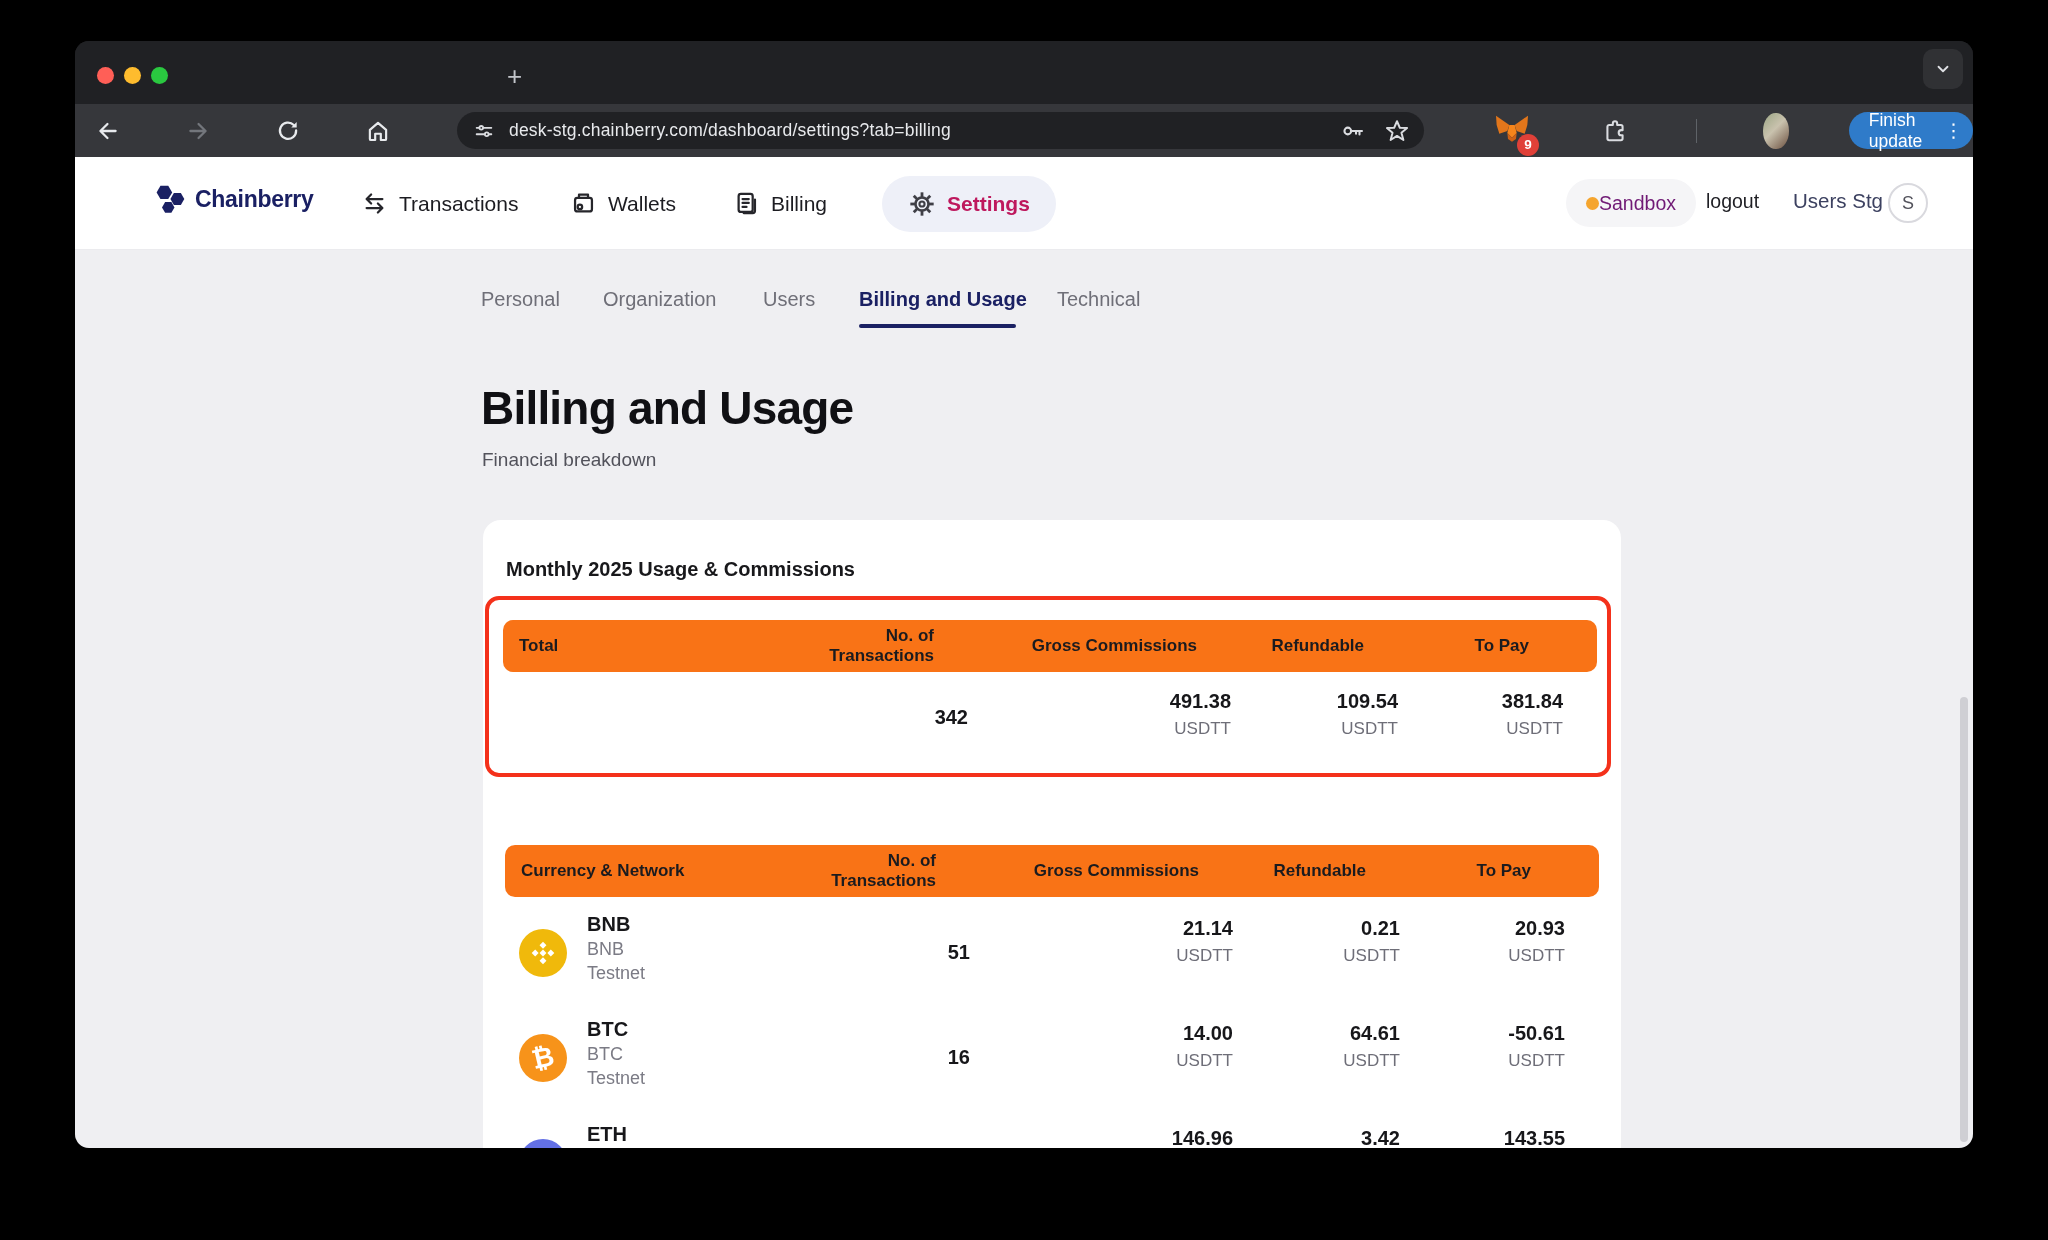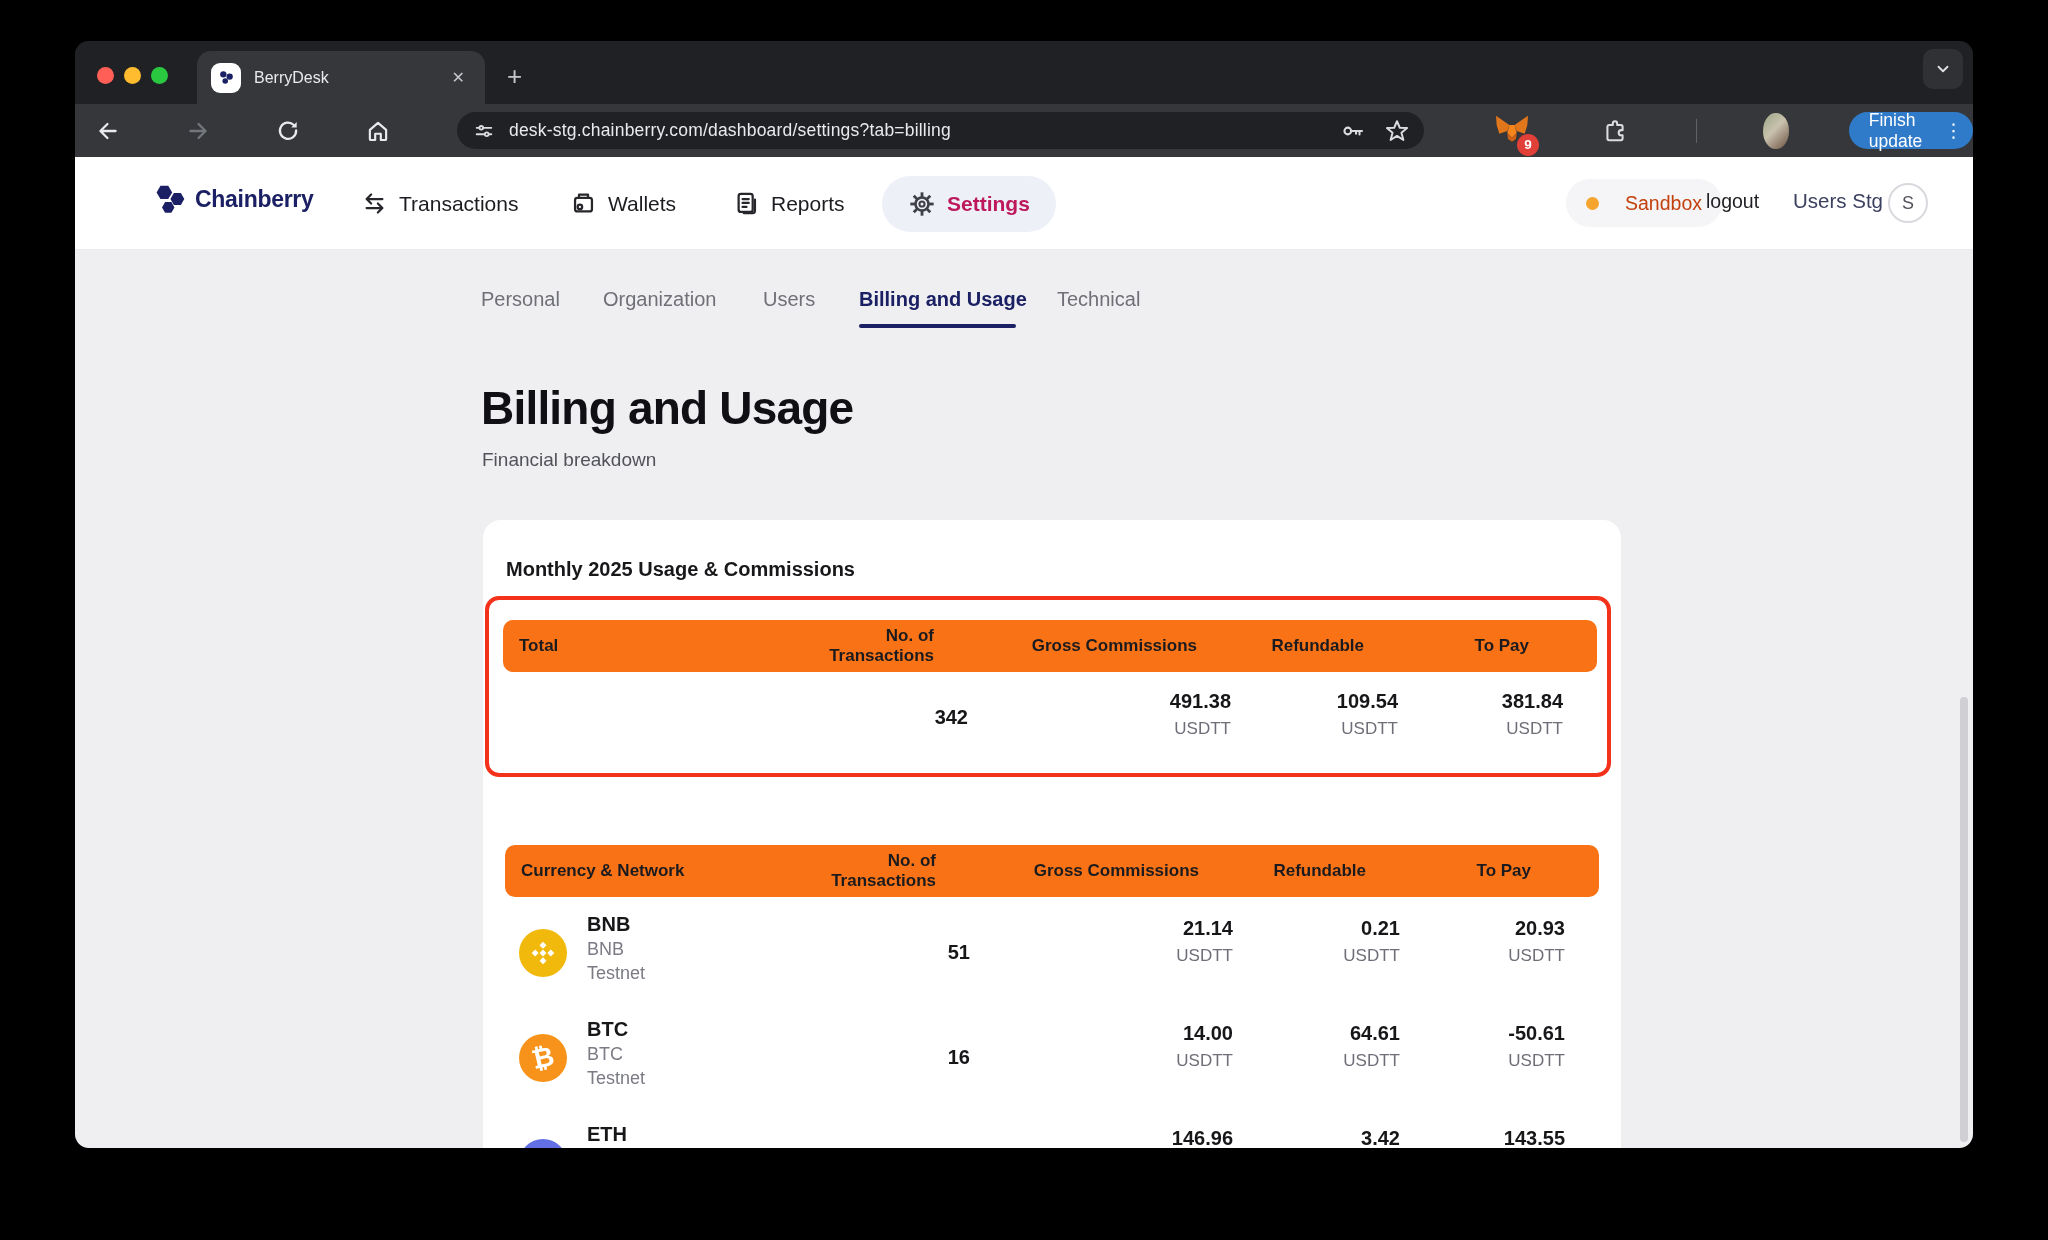--- a/index.html
+++ b/index.html
@@ -46,21 +46,21 @@
   .viewport { position:absolute; left:0; top:116px; width:1898px; height:991px; background:#efeff2; overflow:hidden; }
 
   
   .appnav { position:absolute; left:0; top:0; width:100%; height:93px; background:#fff; border-bottom:1px solid #ebebee; }
   .brand { position:absolute; left:78px; top:24px; display:flex; align-items:center; gap:6px; }
   .brand-text { color:#1a2063; font-size:23px; font-weight:700; letter-spacing:-.3px; }
   .nav-item { position:absolute; top:0; height:93px; display:flex; align-items:center; gap:11px;
               color:#1c1c21; font-size:21px; font-weight:400; }
   .nav-item.pill { top:19px; height:56px; background:#eef0f8; border-radius:28px; padding:0 26px; color:#be185d; font-weight:600; }
   .env-pill { position:absolute; left:1491px; top:22px; height:48px; background:#f5f5f7; border-radius:24px;
-              display:flex; align-items:center; gap:26px; padding:0 20px; font-size:19.5px; font-weight:500; color:#c2410c; }
+              display:flex; align-items:center; gap:0; padding:0 20px; font-size:19.5px; font-weight:500; color:#701a75; }
   .env-dot { width:13px; height:13px; border-radius:50%; }
   .logout { position:absolute; left:1631px; top:33px; font-size:19.5px; color:#1f1f24; font-weight:500; }
   .username { position:absolute; left:1718px; top:32px; font-size:20.5px; color:#3c4160; }
   .user-avatar { position:absolute; left:1813px; top:26px; width:40px; height:40px; border-radius:50%;
                  border:2px solid #d9d9de; background:#fff; display:flex; align-items:center; justify-content:center;
                  font-size:18px; color:#52525b; }
 
   
   .set-tab { position:absolute; top:131px; font-size:20px; color:#6f6f78; }
   .set-tab.active { color:#1a2063; font-weight:600; }
@@ -106,33 +106,20 @@
 <body>
 
 <div class="stage">
   <div class="window">
 
     <div class="tabstrip">
       <div class="tl red"></div>
       <div class="tl yellow"></div>
       <div class="tl green"></div>
 
-      <div class="tab">
-        <div class="favicon">
-          <svg width="19" height="19" viewBox="0 0 30 30">
-              <g fill="#1a2063">
-            <circle cx="10" cy="10" r="5"></circle>
-                <circle cx="20" cy="13.5" r="5"></circle>
-                <circle cx="13" cy="20.5" r="4.4"></circle>
-          </g>
-            </svg>
-        </div>
-        <span class="tab-title">BerryDesk</span>
-        <span class="tab-close">✕</span>
-      </div>
       <div class="newtab">+</div>
       <div class="tab-chevron">
         <svg width="18" height="18" viewBox="0 0 24 24">
             <path d="M6 9l6 6 6-6" fill="none" stroke="#dfe1e5" stroke-width="2.4" stroke-linecap="round" stroke-linejoin="round"></path>
           </svg>
       </div>
     </div>
 
     <div class="toolbar">
       <div class="tb-btn">
@@ -236,21 +223,21 @@
           <span>Wallets</span>
         </div>
 
         <div class="nav-item" style="left:658px;">
           <svg width="27" height="27" viewBox="0 0 24 24">
             <g fill="none" stroke="#26262b" stroke-width="2" stroke-linecap="round" stroke-linejoin="round">
               <rect x="5" y="3.5" width="12.5" height="16" rx="2"></rect>
                 <path d="M8.5 8h5.5M8.5 11.5h5.5M8.5 15h3.5M19.5 8.5v10a2 2 0 0 1-2 2H9.5"></path>
             </g>
           </svg>
-          <span>Reports</span>
+          <span>Billing</span>
         </div>
 
         <div class="nav-item pill" style="left:807px;">
           <svg width="28" height="28" viewBox="0 0 24 24">
             <g fill="#3f3f46">
               <rect x="10.8" y="2" width="2.4" height="5"></rect>
                 <rect x="10.8" y="17" width="2.4" height="5"></rect>
               <rect x="10.8" y="2" width="2.4" height="5" transform="rotate(45 12 12)"></rect>
               <rect x="10.8" y="17" width="2.4" height="5" transform="rotate(45 12 12)"></rect>
               <rect x="10.8" y="2" width="2.4" height="5" transform="rotate(90 12 12)"></rect>

